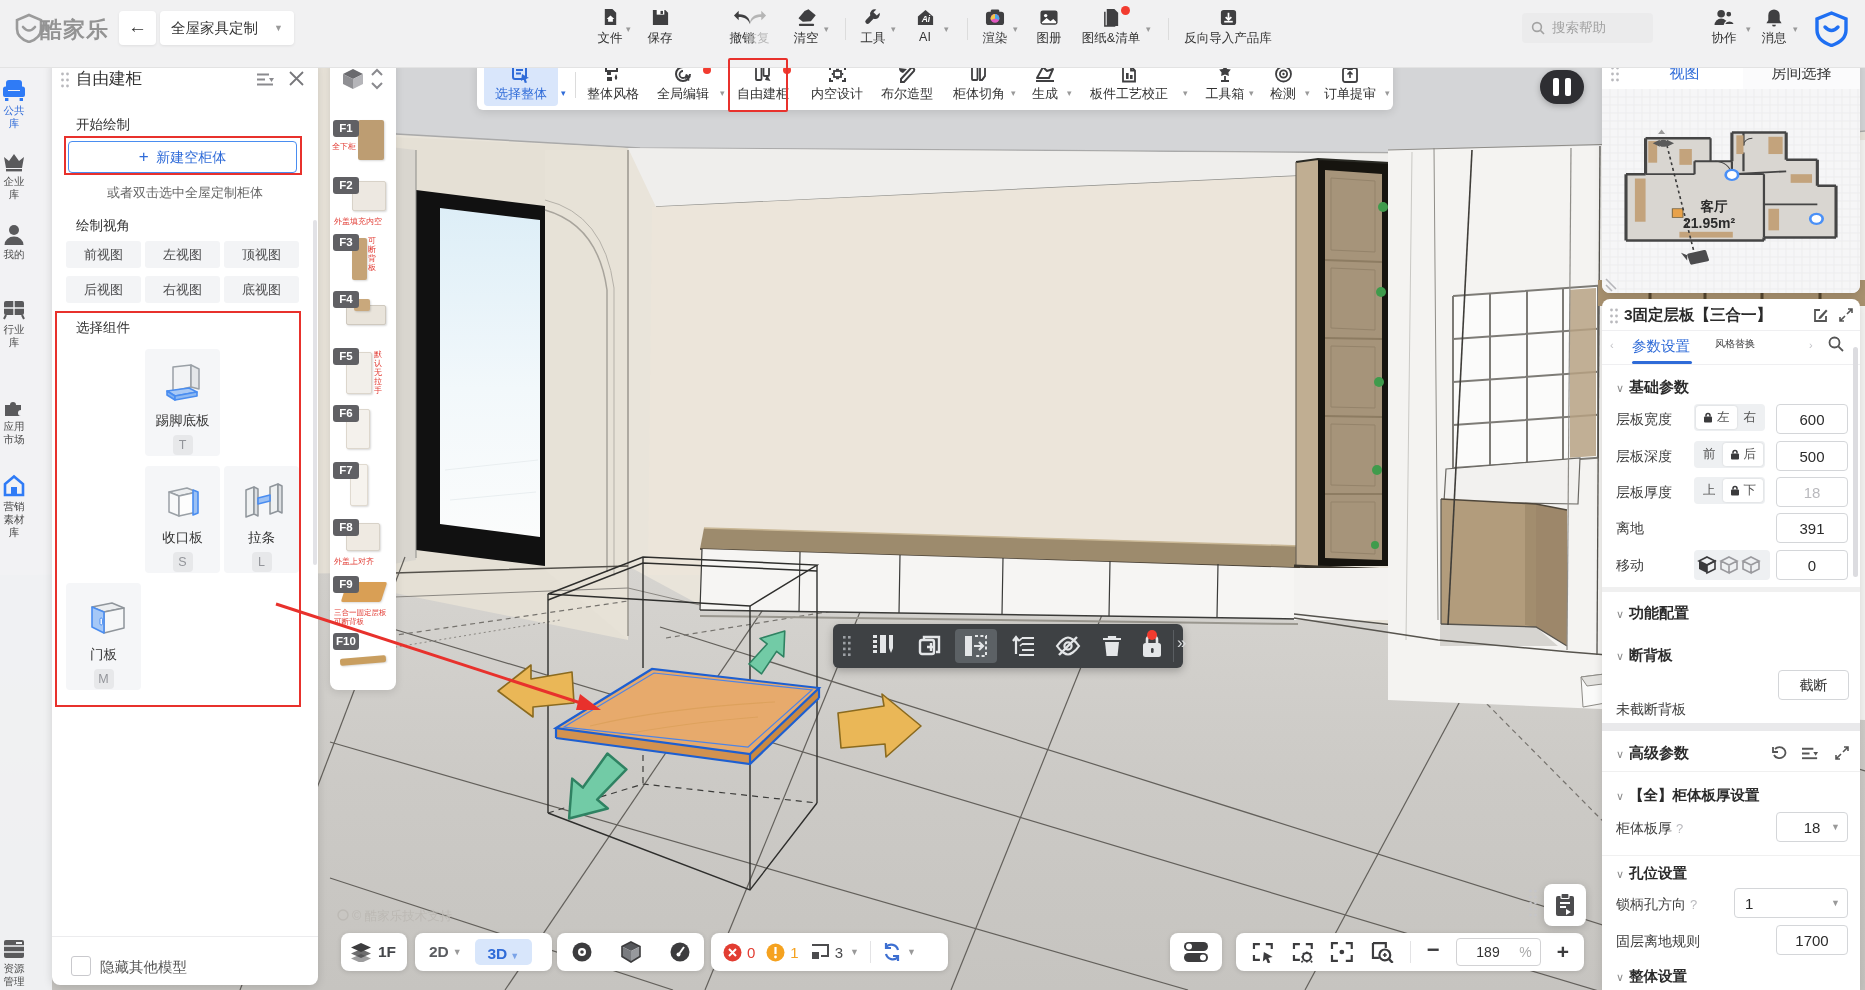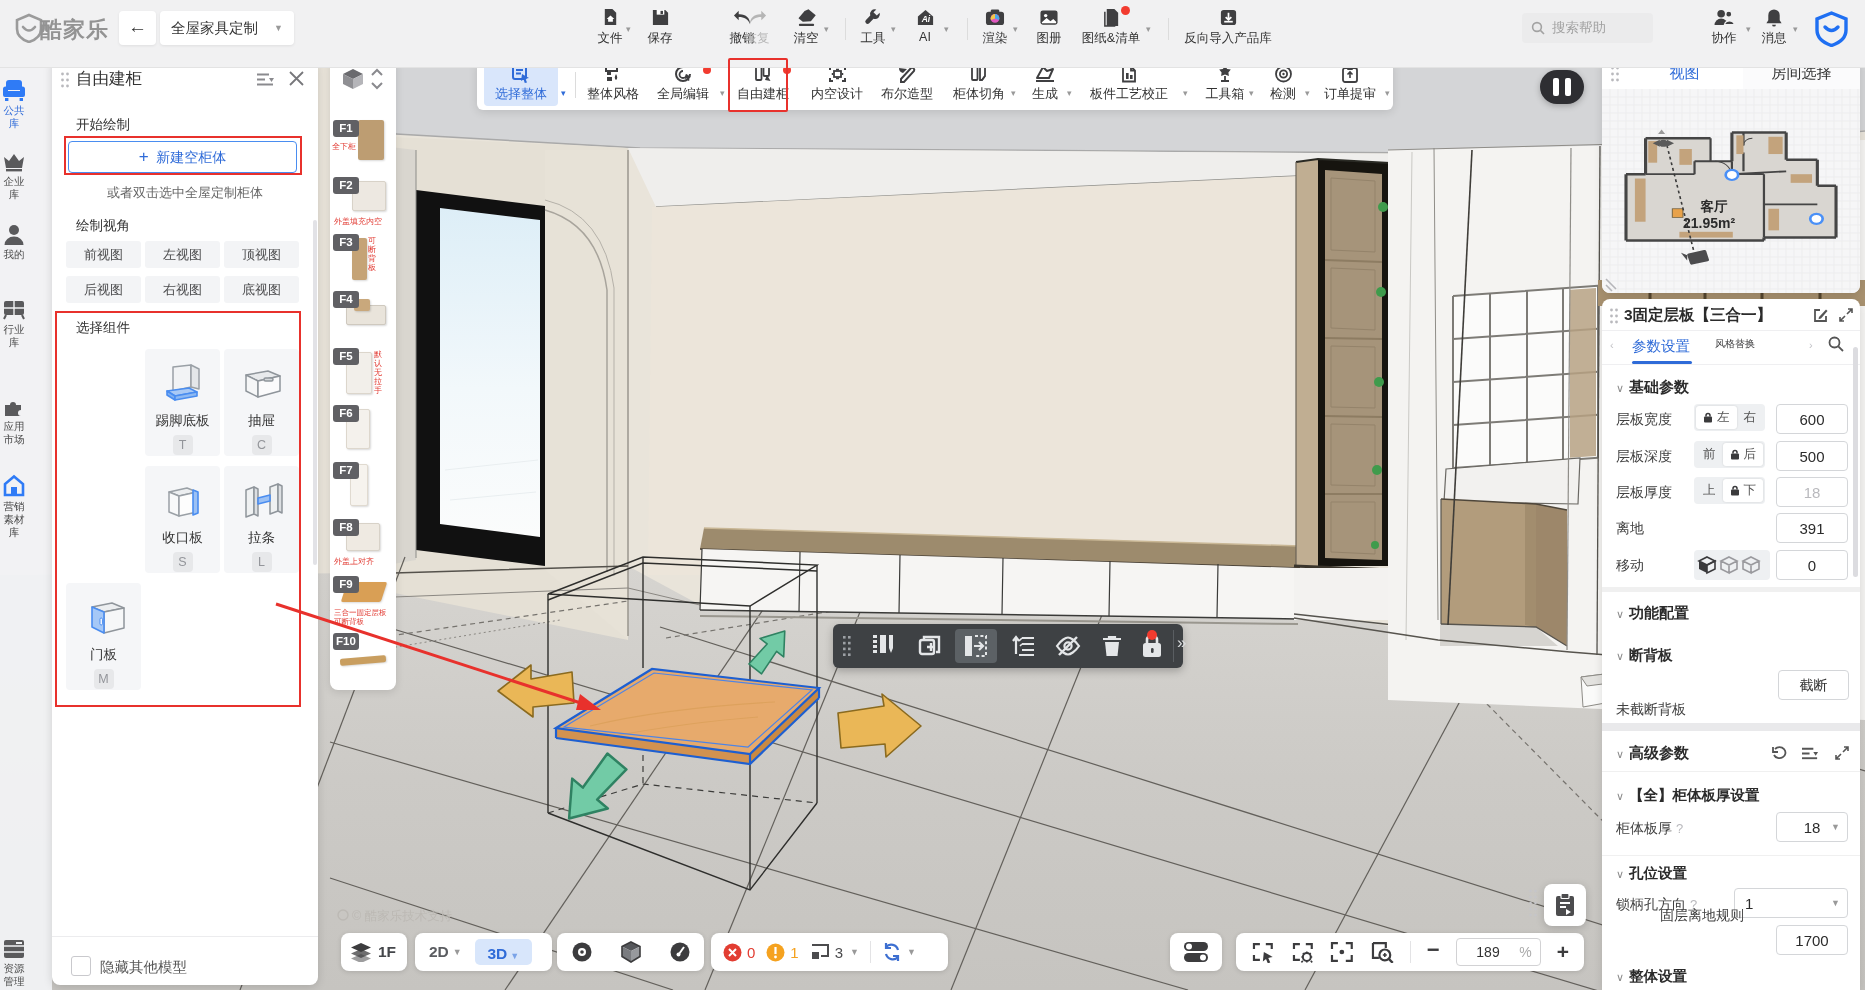--- a/index.html
+++ b/index.html
@@ -454,28 +454,20 @@
 
 <div class="card" style="left:93px;top:289px;"><svg width="44" height="44" viewBox="0 0 44 44">
           <g stroke-linejoin="round">
             <polygon points="12,6 30,4 30,26 12,30" fill="#f2f3f5" stroke="#9aa0a6" stroke-width="1.5"></polygon>
             <polygon points="30,4 38,8 38,28 30,26" fill="#e4e6e9" stroke="#9aa0a6" stroke-width="1.5"></polygon>
             <polygon points="6,30 28,27 36,31 14,35" fill="#a9c9f5" stroke="#4a8df0" stroke-width="1.6"></polygon>
             <polygon points="6,30 14,35 14,39 6,34" fill="#7fb0f0" stroke="#4a8df0" stroke-width="1.6"></polygon>
             <polygon points="14,35 36,31 36,35 14,39" fill="#8eb9f2" stroke="#4a8df0" stroke-width="1.6"></polygon>
           </g>
         </svg><div class="clb">踢脚底板</div><div class="ltr">T</div></div>
-<div class="card" style="left:172px;top:289px;"><svg width="44" height="44" viewBox="0 0 44 44">
-          <g stroke="#8f959b" stroke-width="1.5" stroke-linejoin="round">
-            <polygon points="6,14 28,10 40,15 18,20" fill="#e8eaec"></polygon>
-            <polygon points="6,14 18,20 18,36 6,30" fill="#f5f6f7"></polygon>
-            <polygon points="18,20 40,15 40,30 18,36" fill="#fbfbfc"></polygon>
-            <rect x="24" y="17" width="9" height="3" rx="1.5" fill="#d5d8db"></rect>
-          </g>
-        </svg><div class="clb">抽屉</div><div class="ltr">C</div></div>
 <div class="card" style="left:93px;top:406px;"><svg width="44" height="44" viewBox="0 0 44 44">
           <g stroke-linejoin="round">
             <polygon points="8,14 26,10 36,14 18,18" fill="#eceef0" stroke="#9aa0a6" stroke-width="1.5"></polygon>
             <polygon points="8,14 18,18 18,38 8,34" fill="#f8f9fa" stroke="#9aa0a6" stroke-width="1.5"></polygon>
             <polygon points="18,18 36,14 36,34 18,38" fill="#fdfdfd" stroke="#9aa0a6" stroke-width="1.5"></polygon>
             <polygon points="32,12 37,14 37,35 32,37" fill="#9cc1f4" stroke="#4a8df0" stroke-width="1.6"></polygon>
           </g>
         </svg><div class="clb">收口板</div><div class="ltr">S</div></div>
 <div class="card" style="left:172px;top:406px;"><svg width="44" height="44" viewBox="0 0 44 44">
           <g stroke-linejoin="round">
@@ -884,21 +876,21 @@
         <path d="M8,6 L13,1 M9,1 h4 v4 M6,8 L1,13 M1,9 v4 h4" fill="none" stroke="#555" stroke-width="1.6"></path>
       </svg>
 <div class="hr" style="top:472px;height:1px;"></div>
 <div class="sect" style="top:487px;font-size:14.5px;"><span class="chev">∨</span>【全】柜体板厚设置</div>
 <div class="row-lb" style="top:521px;">柜体板厚 <span style="color:#b9b9bd;font-size:13px;">?</span></div>
 <div class="inp" style="left:174px;top:513px;width:72px;height:30px;">18<span style="position:absolute;right:7px;color:#999;font-size:9px;">▼</span></div>
 <div class="hr" style="top:556px;height:1px;"></div>
 <div class="sect" style="top:565px;font-size:14.5px;"><span class="chev">∨</span>孔位设置</div>
 <div class="row-lb" style="top:597px;">锁柄孔方向 <span style="color:#b9b9bd;font-size:13px;">?</span></div>
 <div class="inp" style="left:132px;top:589px;width:114px;height:30px;justify-content:flex-start;padding-left:10px;">1<span style="position:absolute;right:7px;color:#999;font-size:9px;">▼</span></div>
-<div class="row-lb" style="top:608px;margin-left:44px;">固层离地规则</div>
+<div class="row-lb" style="top:634px;">固层离地规则</div>
 <div class="inp" style="left:174px;top:626px;width:72px;height:30px;">1700</div>
 <div class="sect" style="top:668px;font-size:14.5px;"><span class="chev">∨</span>整体设置</div>
 <div style="position:absolute;right:2px;top:48px;width:5px;height:230px;background:#dcdce0;border-radius:3px;"></div>
 </div>
 
 <div class="bg-grp" style="left:341px;width:66px;padding:0 9px;gap:6px;">
 <svg width="22" height="20" viewBox="0 0 22 20">
         <g fill="#3c3c3e">
           <polygon points="11,1 21,5.5 11,10 1,5.5"></polygon>
           <polygon points="11,7 21,11.5 11,16 1,11.5" opacity="0.75"></polygon>

